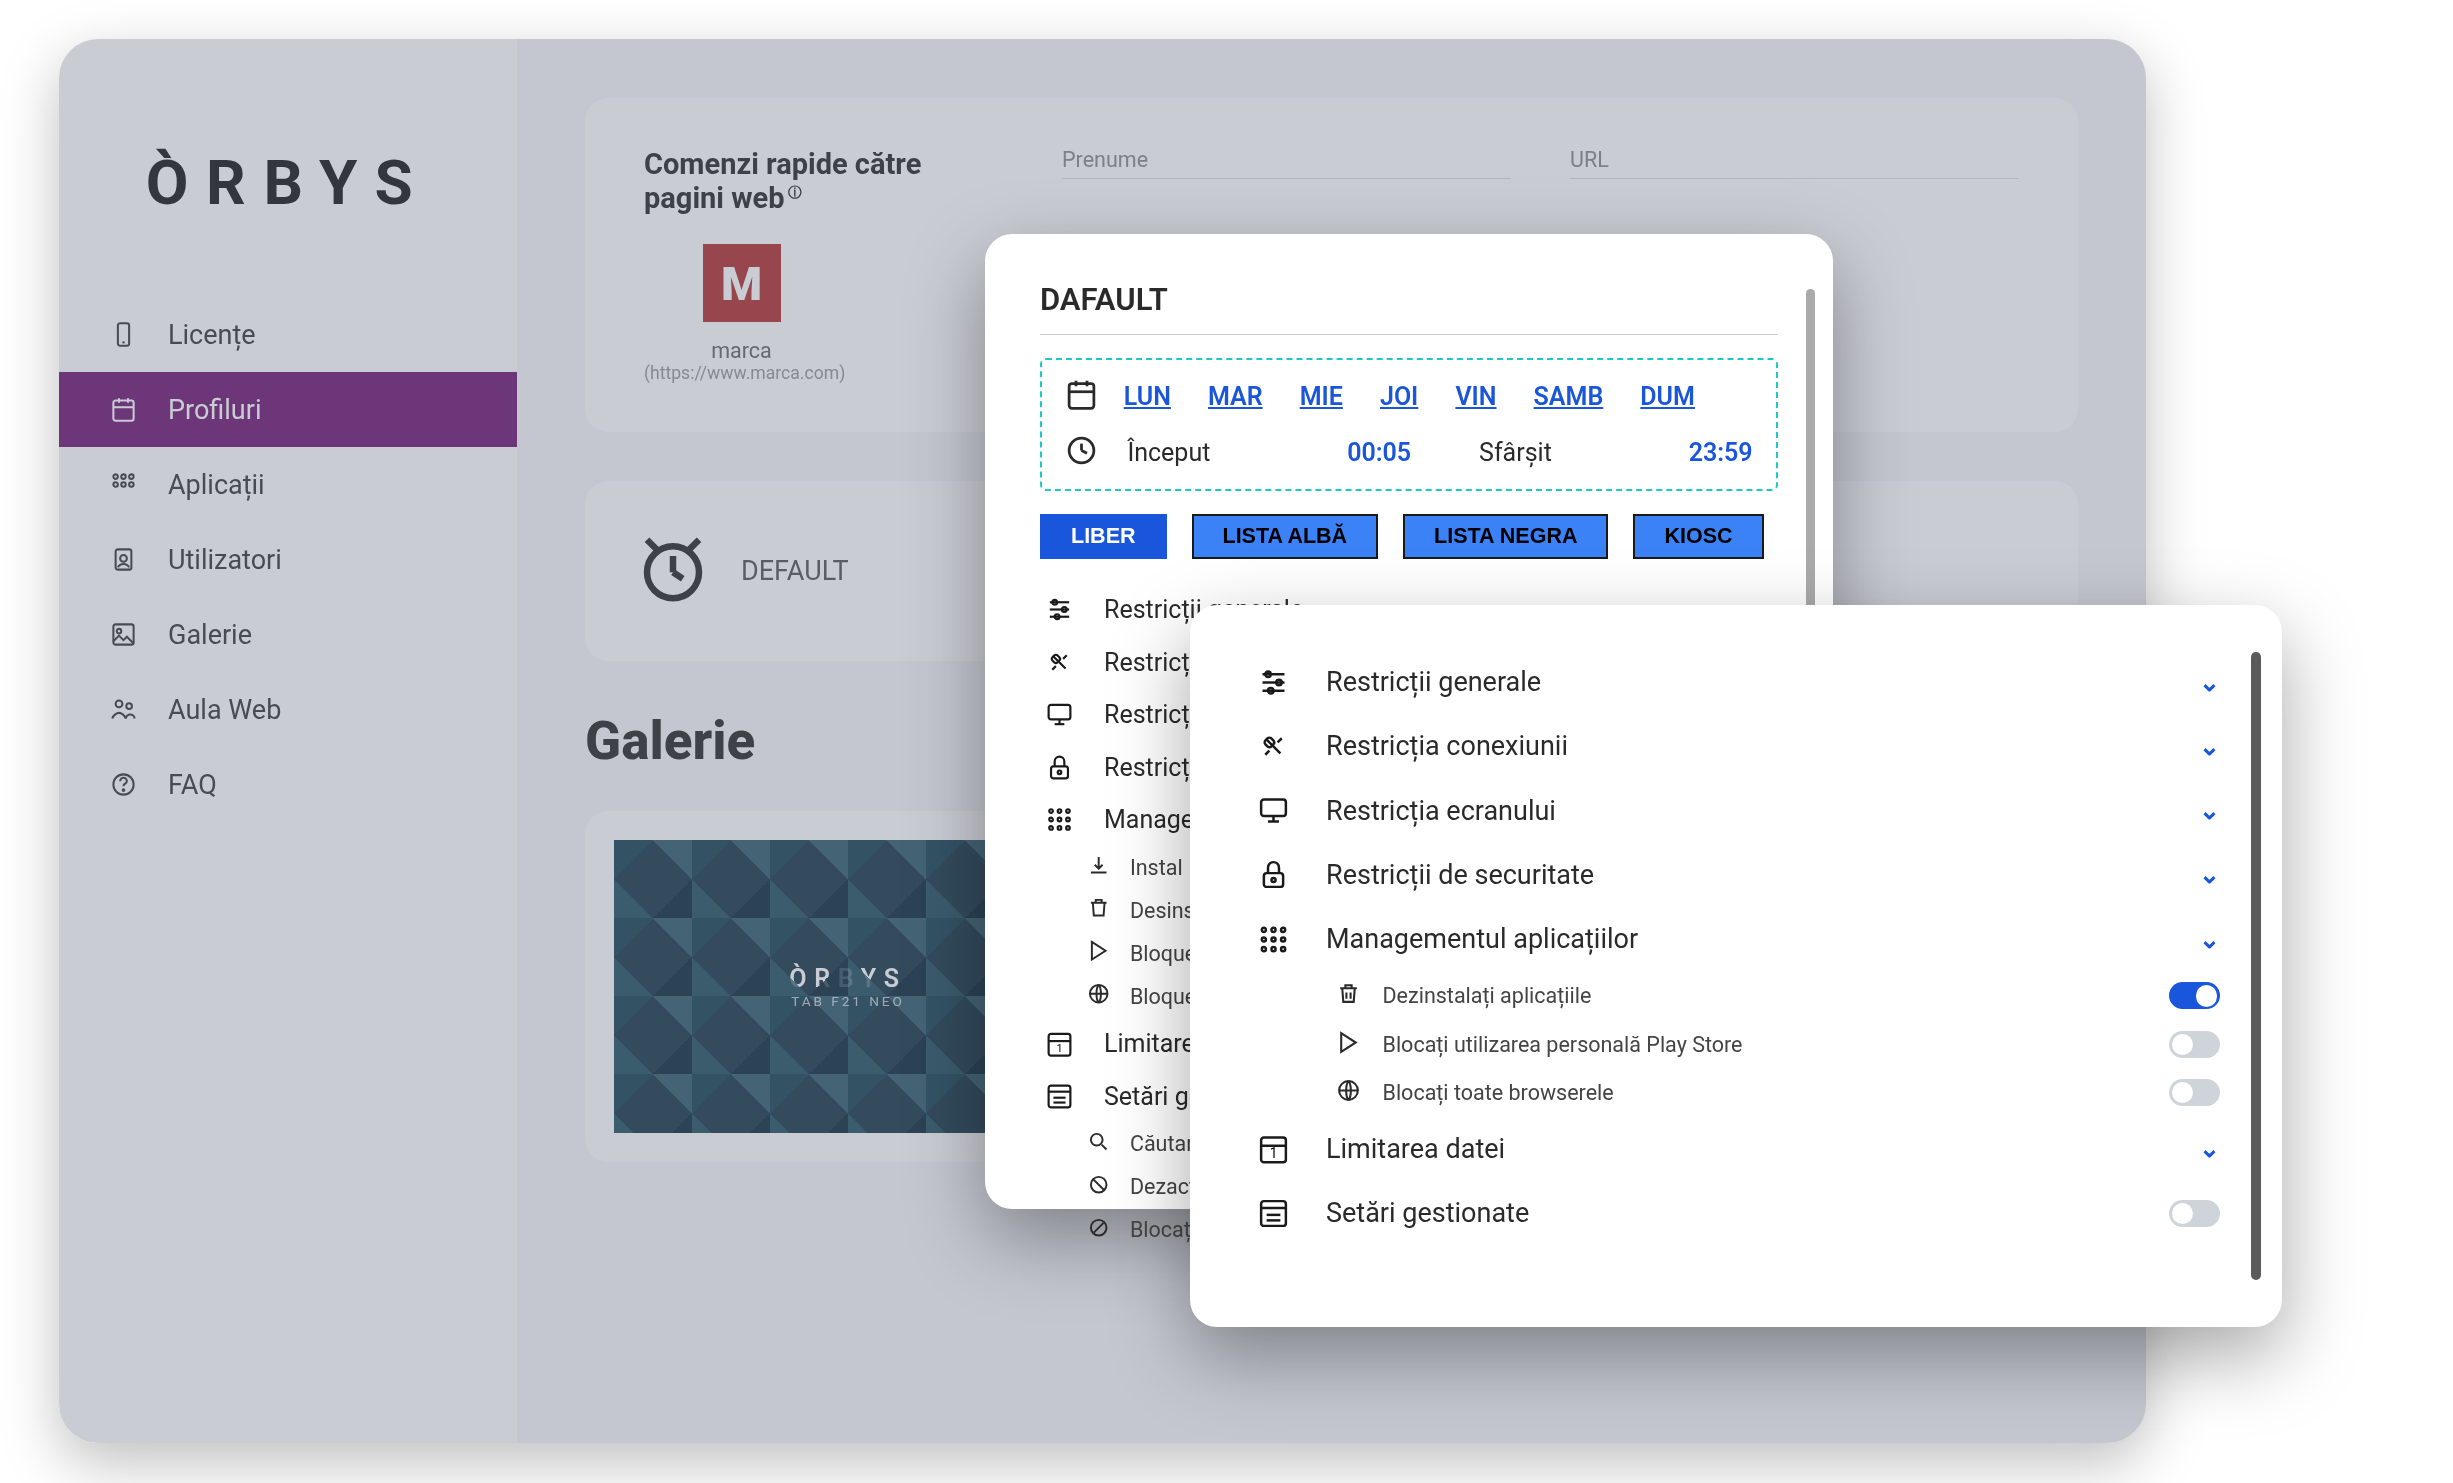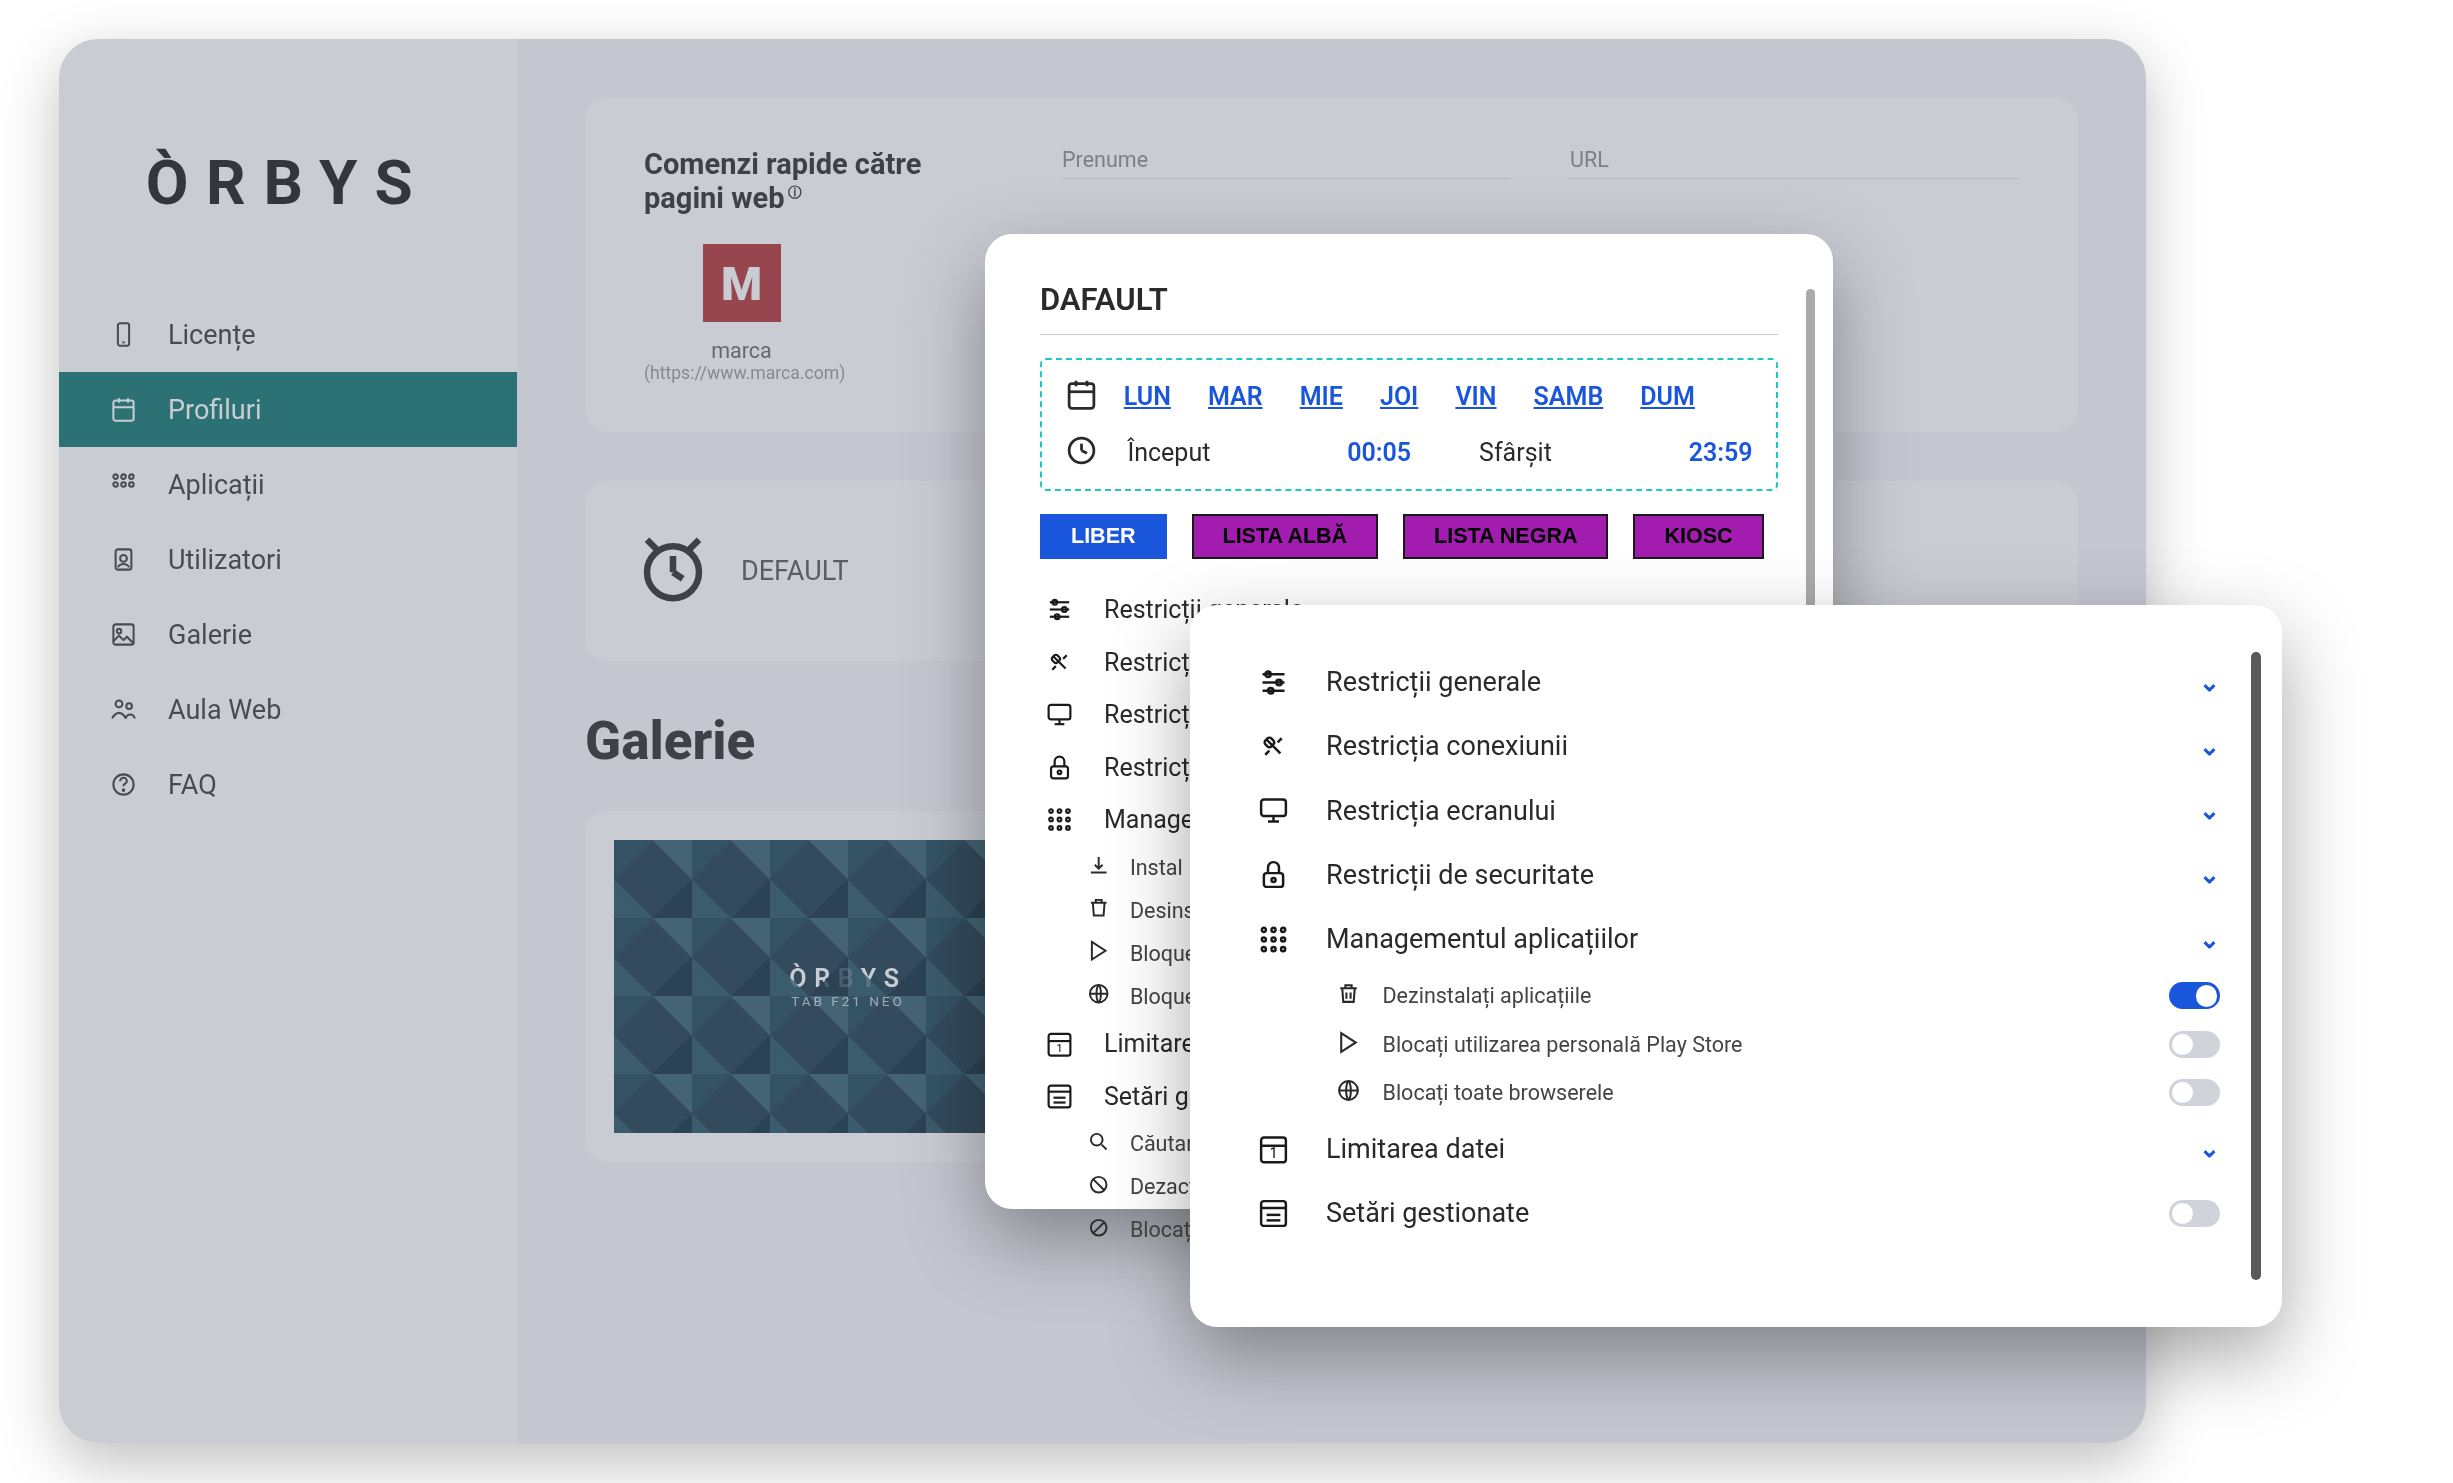--- a/index.html
+++ b/index.html
@@ -28,21 +28,21 @@
 .sidebar {
   position: absolute;
   top: 0; left: 0;
   width: 458px; height: 100%;
   background: #ffffff;
   padding-top: 68px;
   z-index: 2;
 }
 .logo { font-size: 62px; font-weight: 700; letter-spacing: 17.6px; color: #1a1a1a; text-align: center; padding: 39px 0 78px; }
 .nav-item { display: flex; align-items: center; gap: 29px; padding: 21.5px 49px; font-size: 27px; color: #3a3a3a; cursor: pointer; }
-.nav-item.active { background: #0f766e; color: #fff; }
+.nav-item.active { background: #701a75; color: #fff; }
 .nav-icon { width: 31px; height: 31px; display: flex; align-items: center; justify-content: center; }
 .nav-icon svg { width: 27px; height: 27px; stroke: currentColor; fill: none; stroke-width: 1.8; }
 
 .main { position: absolute; left: 458px; top: 0; right: 0; height: 100%; padding: 59px 68px; z-index: 1; }
 .card { background: #fff; border-radius: 23.4px; padding: 49px 59px; margin-bottom: 49px; }
 
 .section-title { font-size: 29px; font-weight: 700; color: #2a2a2a; margin-bottom: 29px; }
 .section-title sup { font-size: 13.7px; }
 .shortcut-inputs { display: flex; gap: 59px; margin-bottom: 35px; align-items: flex-end; }
 .input-wrap { display: flex; flex-direction: column; }
@@ -86,21 +86,21 @@
 .schedule-box { border: 2.9px dashed #1ec8c8; border-radius: 5.9px; padding: 17.6px 23.4px; margin-bottom: 23.4px; }
 .day-row { display: flex; align-items: center; gap: 13.7px; margin-bottom: 19.5px; text-align: center; }
 .day-icon svg { width: 33px; height: 33px; stroke: #2a2a2a; fill: none; stroke-width: 2; }
 .day { color: #1a56db; font-size: 25px; font-weight: 600; text-decoration: underline; padding: 0 11.7px; }
 .time-row { display: flex; align-items: center; gap: 29px; }
 .time-row svg { width: 33px; height: 33px; stroke: #2a2a2a; fill: none; stroke-width: 2; }
 .time-label { font-size: 25px; color: #2a2a2a; }
 .time-val { font-size: 25px; color: #1a56db; font-weight: 600; margin-left: auto; margin-right: 39px;}
 
 .mode-row { display: flex; gap: 25px; margin-bottom: 29px; }
-.mode-btn { padding: 7.8px 29px; font-size: 21.5px; font-weight: 600; border: 2px solid #1a1a1a; background: #a21caf; cursor: pointer; }
+.mode-btn { padding: 7.8px 29px; font-size: 21.5px; font-weight: 600; border: 2px solid #1a1a1a; background: #3b82f6; cursor: pointer; }
 .mode-btn.active { background: #1a56db; color: #fff; border-color: #1a56db; }
 
 .rest-list { display: flex; flex-direction: column; gap: 7.8px; }
 .rest-item { display: flex; align-items: center; gap: 25px; padding: 7.8px 0; }
 .rest-item .ri-icon { width: 39px; display:flex;justify-content:center;}
 .rest-item .ri-icon svg { width: 29px; height: 29px; stroke: #1a1a1a; fill: none; stroke-width: 1.8; }
 .rest-item .ri-label { font-size: 25px; color: #2a2a2a; }
 .rest-item .ri-chev { margin-left: auto; color: #1a56db; font-size: 23.4px; }
 .sub-item { display: flex; align-items: center; gap: 19.5px; padding: 3.9px 0 3.9px 47px; }
 .sub-item .si-icon svg { width: 23.4px; height: 23.4px; stroke: #2a2a2a; fill: none; stroke-width: 2; }

